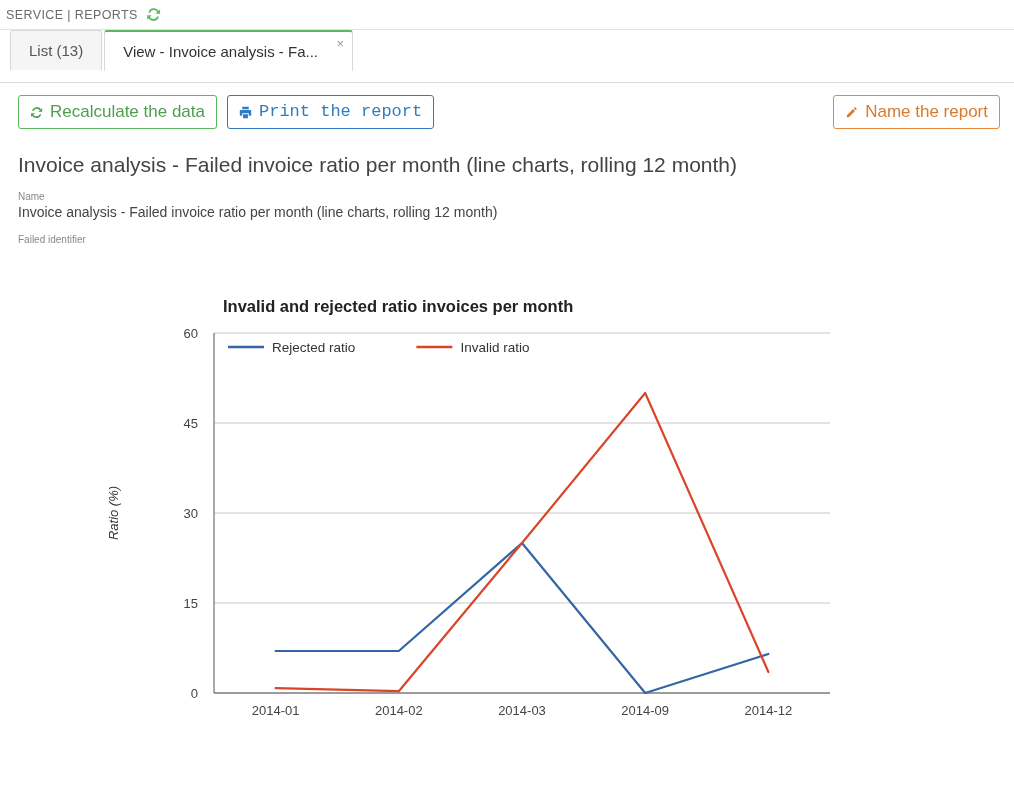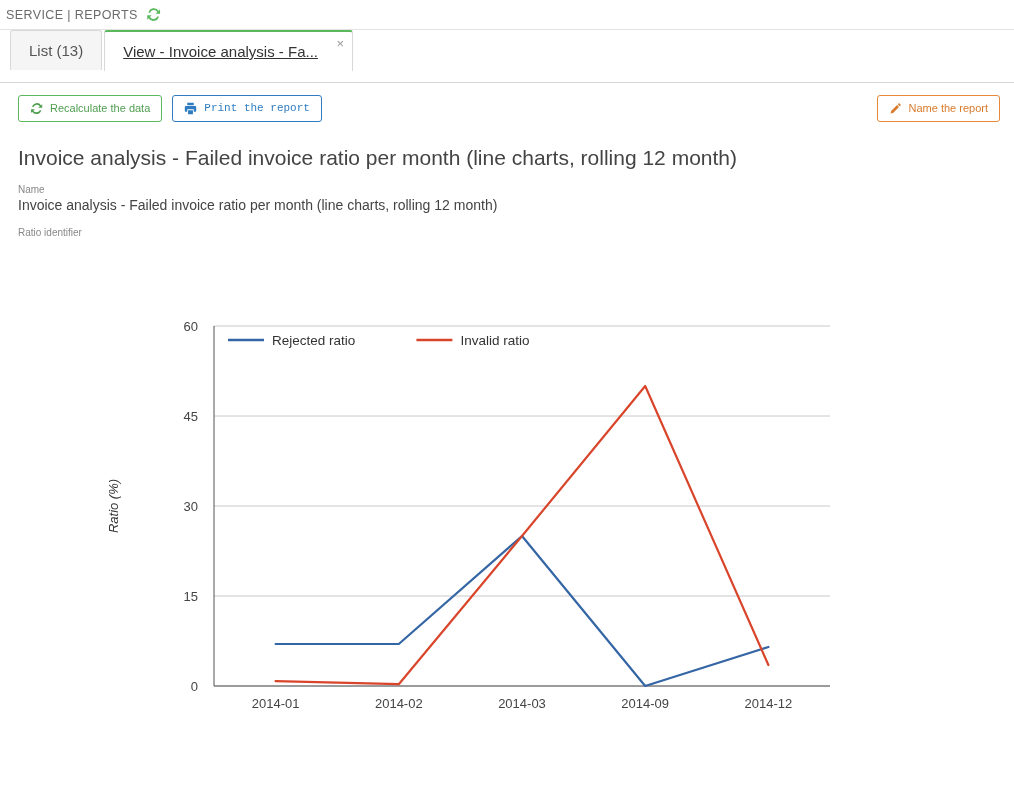--- a/index.html
+++ b/index.html
@@ -65,21 +65,20 @@
     box-sizing: border-box;
     white-space: nowrap;
   }
   .tab.active {
     background: #ffffff;
     color: #333;
     border-top: 2px solid #5cb85c;
     height: 41px;
     margin-bottom: -1px;
     padding-right: 34px;
-    text-decoration: underline;
   }
   .tab-close {
     position: absolute;
     right: 8px;
     top: 5px;
     font-size: 13px;
     color: #999;
     line-height: 1;
     cursor: pointer;
   }
@@ -88,21 +87,21 @@
   .toolbar {
     display: flex;
     align-items: center;
     padding: 12px 14px 6px 18px;
     background: #fff;
   }
   .btn {
     display: inline-flex;
     align-items: center;
     gap: 7px;
-    font-size: 11px;
+    font-size: 17px;
     padding: 6px 11px;
     border-radius: 3px;
     background: #fff;
     cursor: pointer;
     line-height: 1.2;
     box-sizing: border-box;
     white-space: nowrap;
   }
   .btn-green { border: 1px solid #5cb85c; color: #4f9e50; }
   .btn-blue  { border: 1px solid #2f7dc0; color: #2f7dc0; margin-left: 10px; font-family: Liberation Mono, monospace;}
@@ -214,23 +213,24 @@
     <span>Name the report</span>
   </div>
 </div>
 
 <div class="report-body">
   <h1 class="report-title">Invoice analysis - Failed invoice ratio per month (line charts, rolling 12 month)</h1>
 
   <div class="field-label">Name</div>
   <div class="field-value">Invoice analysis - Failed invoice ratio per month (line charts, rolling 12 month)</div>
 
-  <div class="field-label">Ratio identifier</div>
+  <div class="field-label">Failed identifier</div>
 
   <div class="chart-wrap">
+    <div class="chart-title">Invalid and rejected ratio invoices per month</div>
     <svg class="chart-svg" id="chart-svg" width="980" height="420">
         <line x1="196" x2="812" y1="378" y2="378" stroke="#c8c8c8" stroke-width="1"></line>
         <text x="180" y="383" text-anchor="end" class="tick-label">0</text>
         <line x1="196" x2="812" y1="288" y2="288" stroke="#c8c8c8" stroke-width="1"></line>
         <text x="180" y="293" text-anchor="end" class="tick-label">15</text>
         <line x1="196" x2="812" y1="198" y2="198" stroke="#c8c8c8" stroke-width="1"></line>
         <text x="180" y="203" text-anchor="end" class="tick-label">30</text>
         <line x1="196" x2="812" y1="108" y2="108" stroke="#c8c8c8" stroke-width="1"></line>
         <text x="180" y="113" text-anchor="end" class="tick-label">45</text>
         <line x1="196" x2="812" y1="18" y2="18" stroke="#c8c8c8" stroke-width="1"></line>

